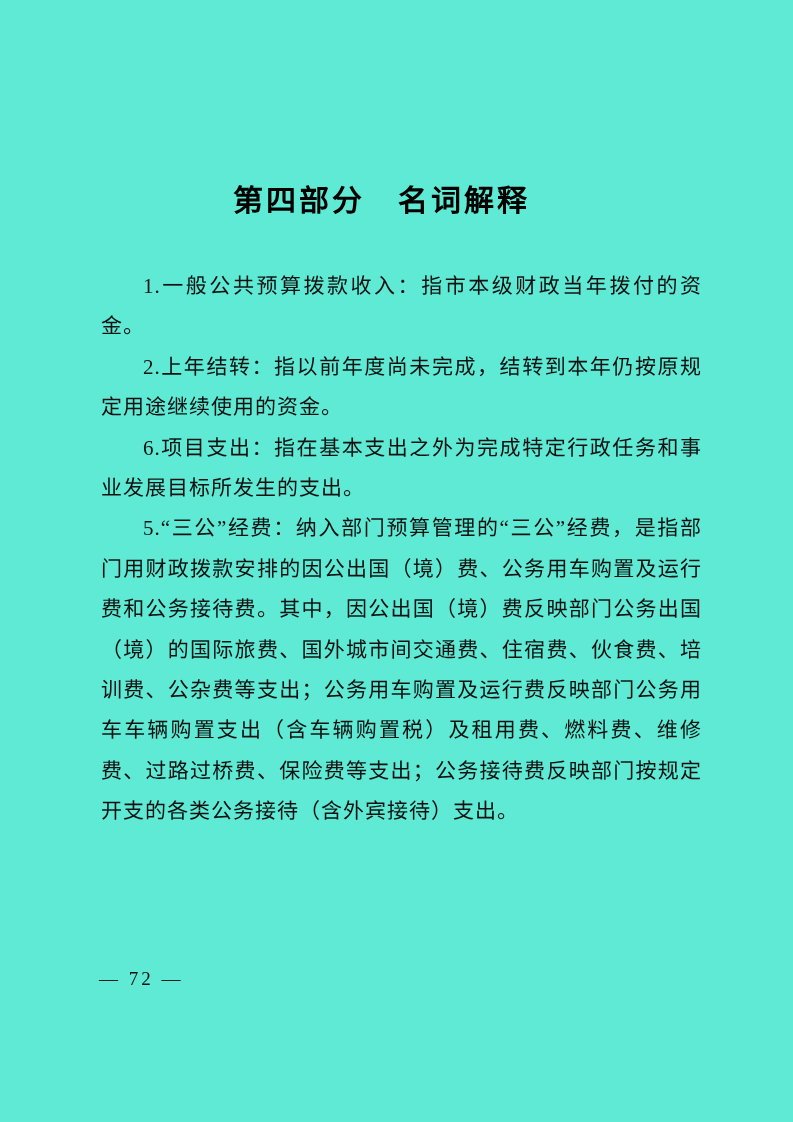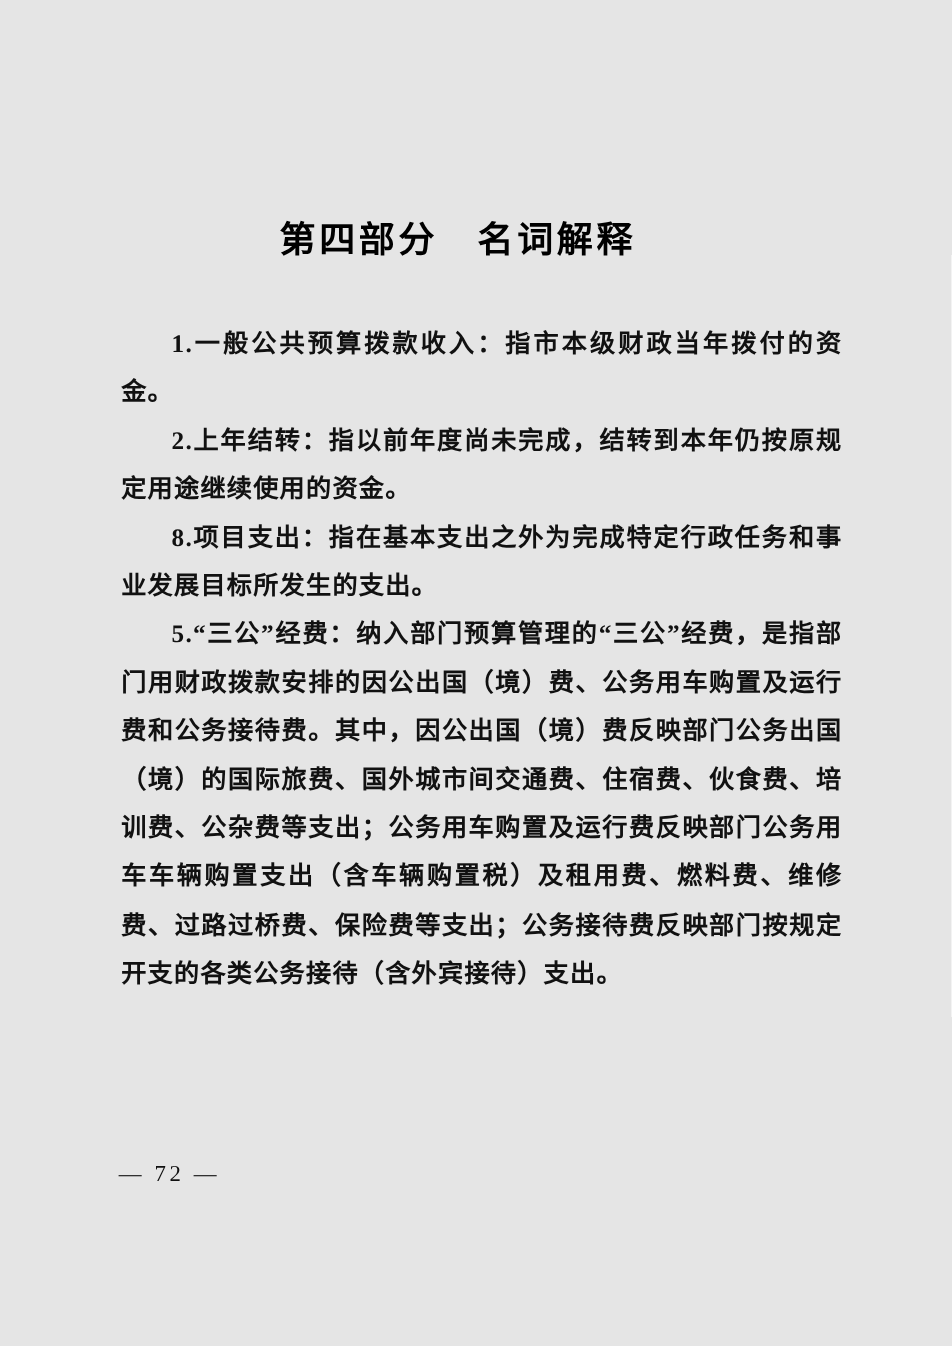--- a/index.html
+++ b/index.html
@@ -4,21 +4,21 @@
 <style>
   html, body {
     margin: 0;
     padding: 0;
     background: #ffffff;
   }
   .page {
     position: relative;
     width: 793px;
     height: 1122px;
-    background: #e5e5e5;
+    background: #5eead4;
     overflow: hidden;
     font-family: "Liberation Serif", "DejaVu Serif", serif;
     color: #111111;
   }
   .doc-title {
     position: absolute;
     top: 161px;
     left: 0;
     right: 30px;
     text-align: center;
@@ -27,21 +27,20 @@
     font-weight: bold;
     letter-spacing: 3px;
     color: #000000;
     white-space: nowrap;
   }
   .content {
     position: absolute;
     top: 266px;
     left: 101px;
     width: 601px;
-    font-weight: bold;
   }
   .content p {
     margin: 0;
     font-size: 21px;
     line-height: 40.4px;
     text-align: justify;
     text-justify: inter-character;
     text-indent: 2em;
     letter-spacing: 1px;
   }
@@ -58,19 +57,19 @@
 </head>
 <body>
 
 <div class="page">
 
   <h1 class="doc-title">第四部分　名词解释</h1>
 
   <div class="content">
     <p>1.一般公共预算拨款收入：指市本级财政当年拨付的资金。</p>
     <p>2.上年结转：指以前年度尚未完成，结转到本年仍按原规定用途继续使用的资金。</p>
-    <p>8.项目支出：指在基本支出之外为完成特定行政任务和事业发展目标所发生的支出。</p>
+    <p>6.项目支出：指在基本支出之外为完成特定行政任务和事业发展目标所发生的支出。</p>
     <p>5.“三公”经费：纳入部门预算管理的“三公”经费，是指部门用财政拨款安排的因公出国（境）费、公务用车购置及运行费和公务接待费。其中，因公出国（境）费反映部门公务出国（境）的国际旅费、国外城市间交通费、住宿费、伙食费、培训费、公杂费等支出；公务用车购置及运行费反映部门公务用车车辆购置支出（含车辆购置税）及租用费、燃料费、维修费、过路过桥费、保险费等支出；公务接待费反映部门按规定开支的各类公务接待（含外宾接待）支出。</p>
   </div>
 
   <div class="page-number">— 72 —</div>
 
 </div>
 
 </body></html>

